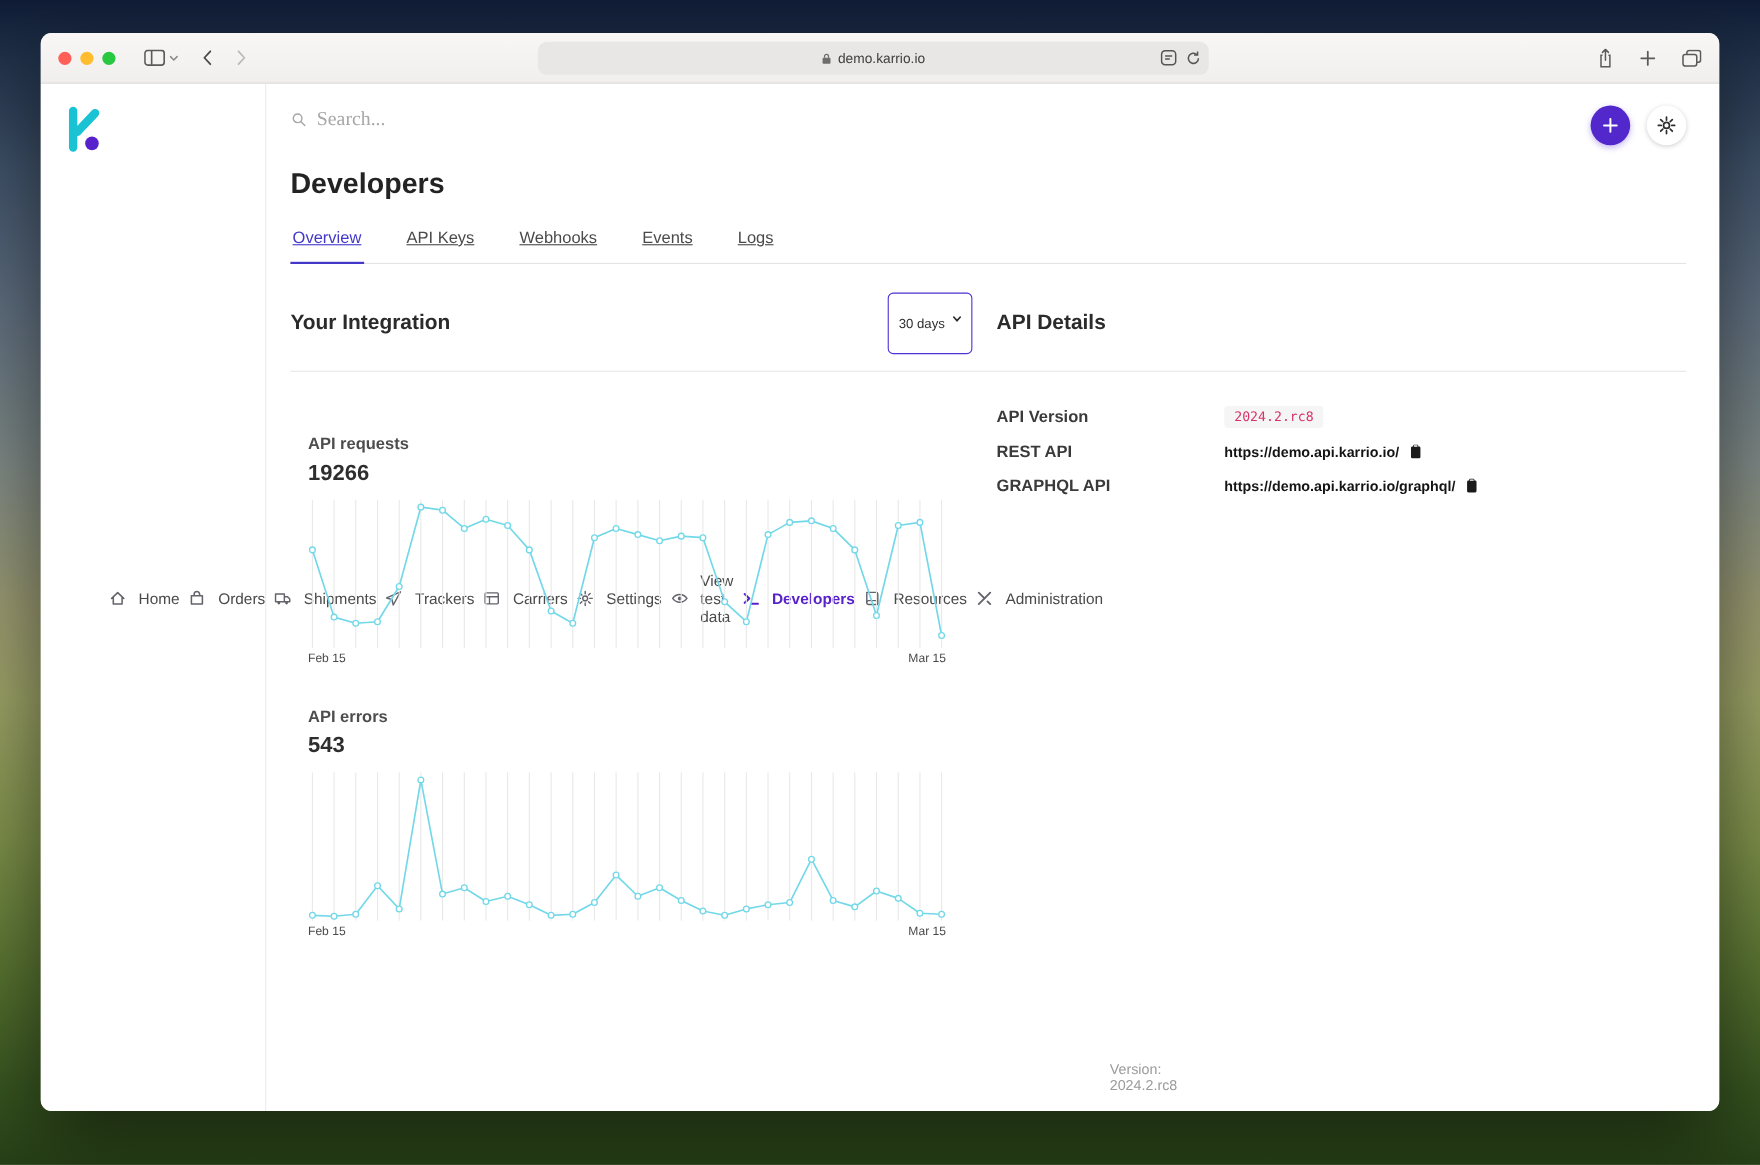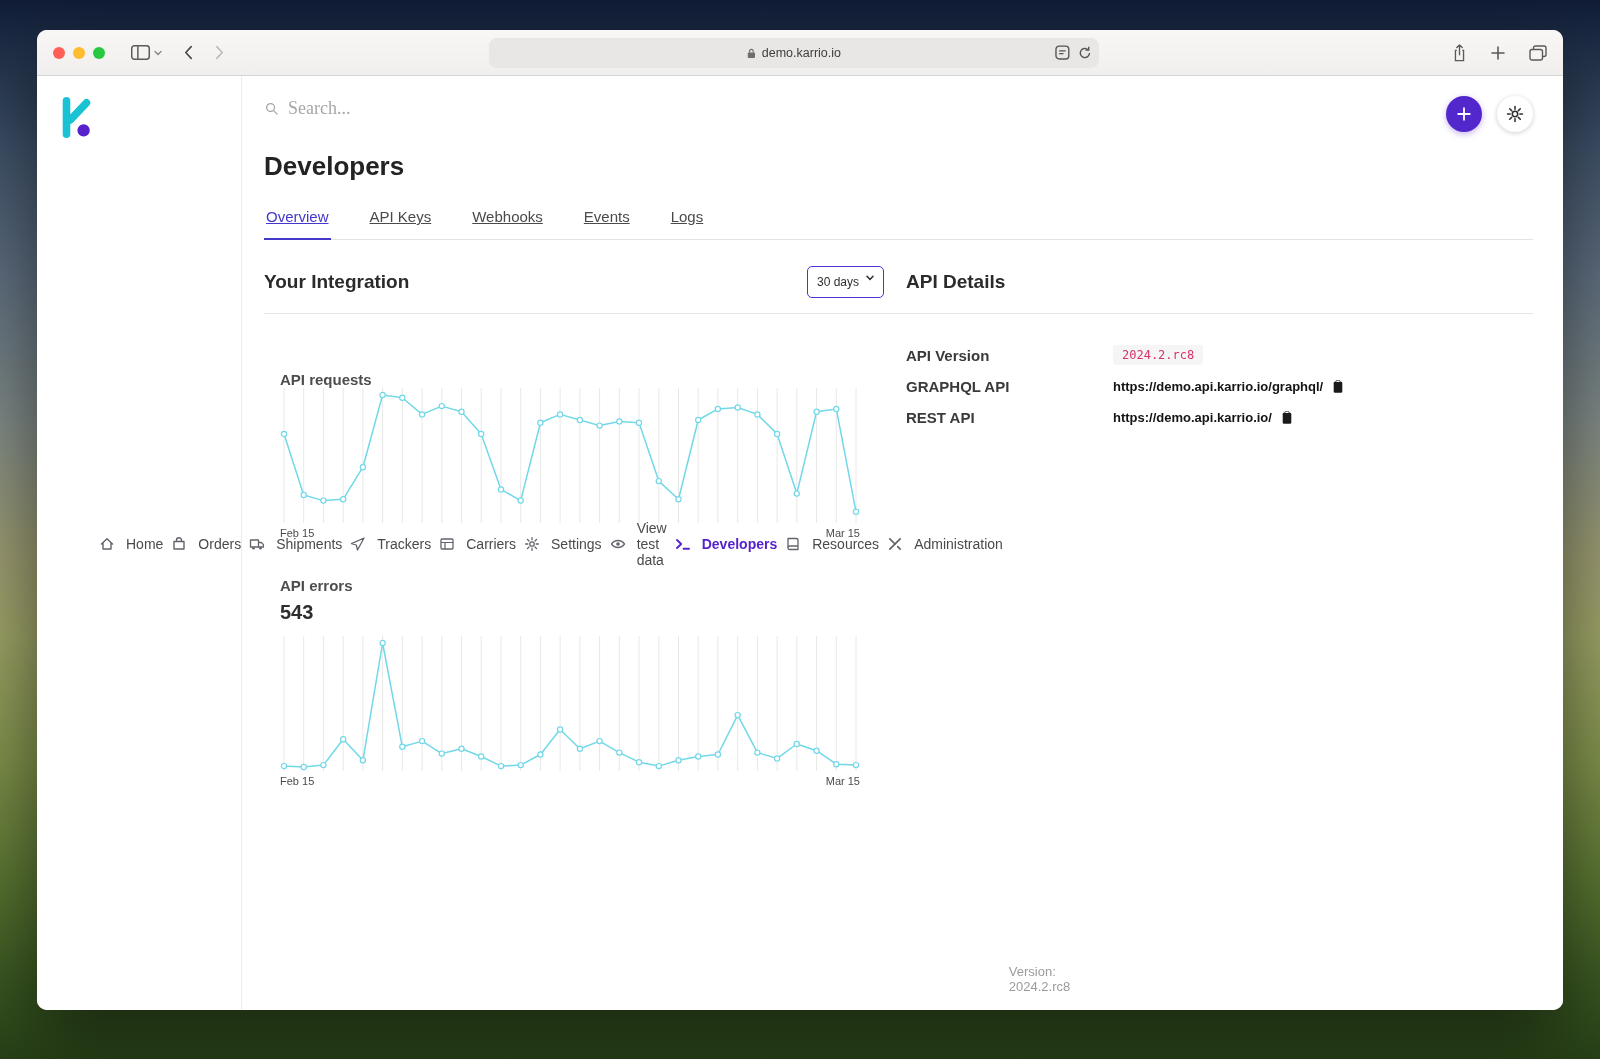--- a/index.html
+++ b/index.html
@@ -96,21 +96,21 @@
 
   .section-head { display: flex; align-items: center; margin-top: 26px; border-bottom: 1px solid #e6e6e6; padding-bottom: 15px; }
   .col-left { width: 620px; margin-right: 22px; flex-shrink: 0; }
   .col-right { flex: 1; min-width: 0; }
   .head-left { display: flex; align-items: center; justify-content: space-between; }
   .section-title { font-size: 19px; font-weight: 600; color: #2b2b2b; }
 
   .range-select {
     display: flex; gap: 7px;
     border: 1.5px solid #4d32d6; border-radius: 5px;
-    padding: 8px 9px; font-size: 12px; color: #2e2e2e; cursor: default;
+    padding: 20px 9px; font-size: 12px; color: #2e2e2e; cursor: default;
     background: #fff;
   }
 
   .content-row { display: flex; margin-top: 26px; }
   .charts { padding-left: 16px; }
   .chart-block + .chart-block { margin-top: 38px; }
   .chart-title { font-size: 15px; font-weight: 600; color: #4d4d4d; margin-top: 31px; }
   .chart-total { font-size: 20px; font-weight: 700; color: #2e2e2e; margin: 7px 0 12px; }
   .chart-svg { display: block; }
   .axis-row { width: 580px; display: flex; justify-content: space-between; font-size: 11px; color: #4a4a4a; margin-top: 4px; }
@@ -354,20 +354,21 @@
         <div class="col-right">
           <span class="section-title">API Details</span>
         </div>
       </div>
 
       <div class="content-row">
         <div class="col-left charts">
 
           <div class="chart-block">
             <div class="chart-title">API requests</div>
+            <div class="chart-total">19266</div>
             <svg class="chart-svg" width="580" height="135" viewBox="0 0 580 135">
                 <line x1="4.0" y1="0" x2="4.0" y2="135" stroke="#e8e8e8" stroke-width="1"></line>
                 <line x1="23.7" y1="0" x2="23.7" y2="135" stroke="#e8e8e8" stroke-width="1"></line>
                 <line x1="43.4" y1="0" x2="43.4" y2="135" stroke="#e8e8e8" stroke-width="1"></line>
                 <line x1="63.2" y1="0" x2="63.2" y2="135" stroke="#e8e8e8" stroke-width="1"></line>
                 <line x1="82.9" y1="0" x2="82.9" y2="135" stroke="#e8e8e8" stroke-width="1"></line>
                 <line x1="102.6" y1="0" x2="102.6" y2="135" stroke="#e8e8e8" stroke-width="1"></line>
                 <line x1="122.3" y1="0" x2="122.3" y2="135" stroke="#e8e8e8" stroke-width="1"></line>
                 <line x1="142.1" y1="0" x2="142.1" y2="135" stroke="#e8e8e8" stroke-width="1"></line>
                 <line x1="161.8" y1="0" x2="161.8" y2="135" stroke="#e8e8e8" stroke-width="1"></line>
@@ -503,43 +504,43 @@
           </div>
 
         </div>
 
         <div class="col-right details">
           <div class="detail-row">
             <span class="detail-label">API Version</span>
             <span class="code-badge">2024.2.rc8</span>
           </div>
           <div class="detail-row">
+            <span class="detail-label">REST API</span>
+            <span class="url-value">
+              <span>https://demo.api.karrio.io/</span>
+              <span class="copy-btn">
+                <svg width="12" height="15" viewBox="0 0 14 16">
+                    <rect x="2" y="2.6" width="10" height="12.6" rx="1.5" fill="#1a1a1a"></rect>
+                    <rect x="4.3" y="0.8" width="5.4" height="3.2" rx="1" fill="#1a1a1a"></rect>
+                    <rect x="5" y="1.4" width="4" height="1.4" rx="0.6" fill="#fff"></rect>
+                  </svg>
+              </span>
+            </span>
+          </div>
+          <div class="detail-row">
             <span class="detail-label">GRAPHQL API</span>
             <span class="url-value">
               <span>https://demo.api.karrio.io/graphql/</span>
               <span class="copy-btn">
                 <svg width="12" height="15" viewBox="0 0 14 16">
                     <rect x="2" y="2.6" width="10" height="12.6" rx="1.5" fill="#1a1a1a"></rect>
                     <rect x="4.3" y="0.8" width="5.4" height="3.2" rx="1" fill="#1a1a1a"></rect>
                     <rect x="5" y="1.4" width="4" height="1.4" rx="0.6" fill="#fff"></rect>
                   </svg>
               </span>
             </span>
           </div>
-          <div class="detail-row">
-            <span class="detail-label">REST API</span>
-            <span class="url-value">
-              <span>https://demo.api.karrio.io/</span>
-              <span class="copy-btn">
-                <svg width="12" height="15" viewBox="0 0 14 16">
-                    <rect x="2" y="2.6" width="10" height="12.6" rx="1.5" fill="#1a1a1a"></rect>
-                    <rect x="4.3" y="0.8" width="5.4" height="3.2" rx="1" fill="#1a1a1a"></rect>
-                    <rect x="5" y="1.4" width="4" height="1.4" rx="0.6" fill="#fff"></rect>
-                  </svg>
-              </span>
-            </span>
-          </div>
         </div>
       </div>
 
     </main>
   </div>
 </div>
 
 </body></html>

